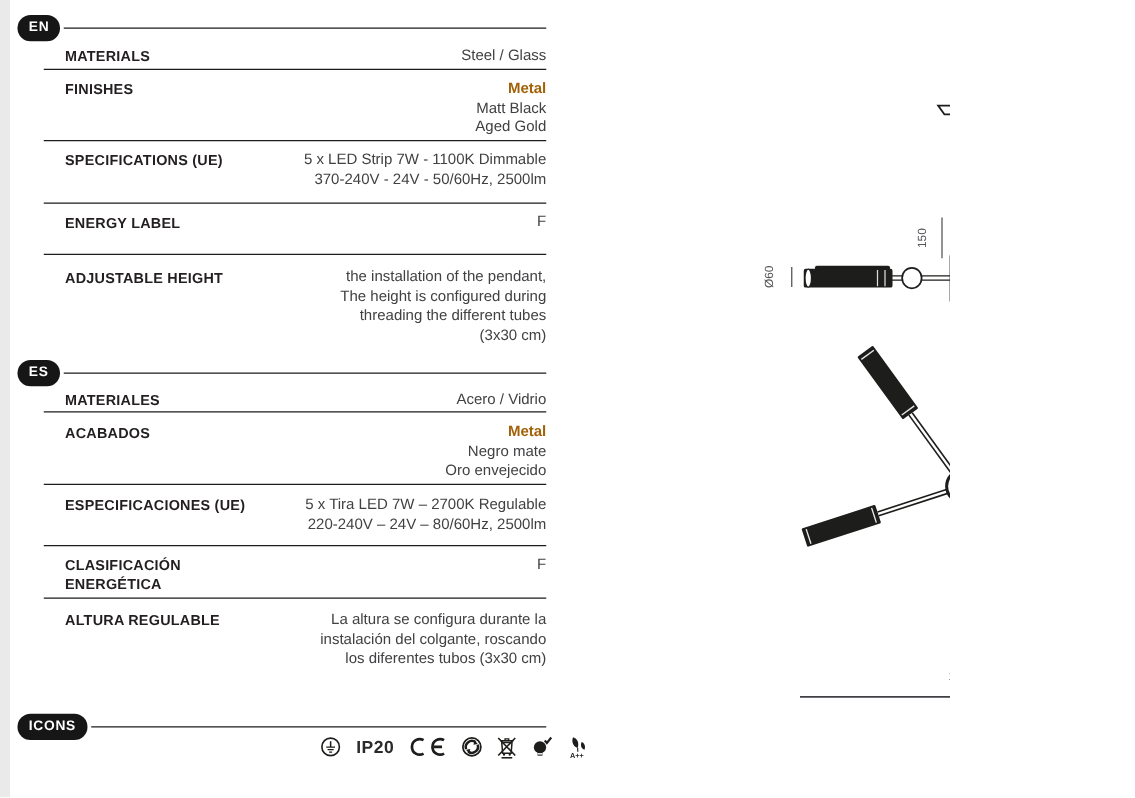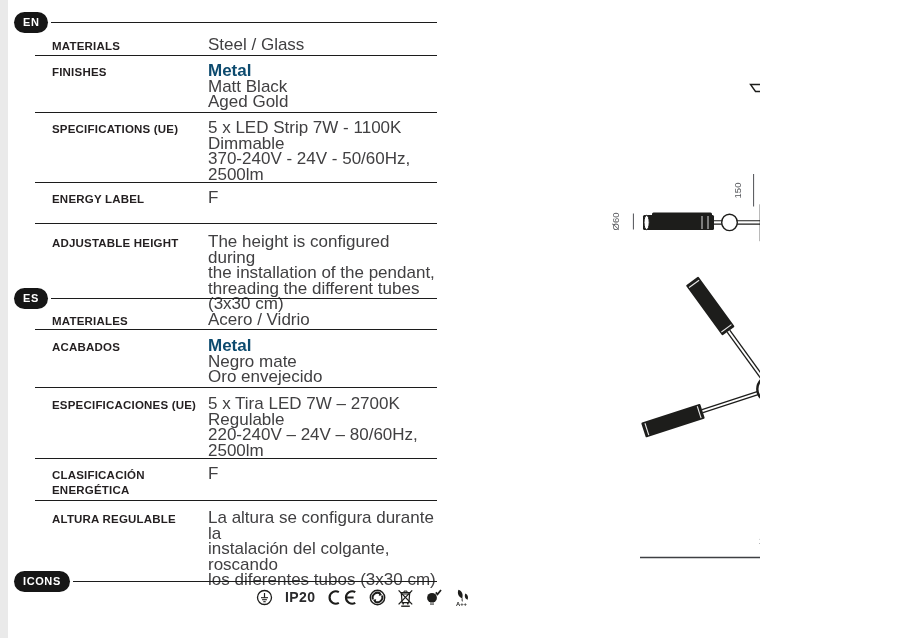--- a/index.html
+++ b/index.html
@@ -11,22 +11,22 @@
   .badge-row{display:flex;align-items:center;height:21px;margin-bottom:1px;}
   .badge{background:#161616;color:#fff;font-size:11px;font-weight:bold;letter-spacing:.6px;
          padding:4px 9px;border-radius:11px;line-height:13px;white-space:nowrap;}
   .badge-line{flex:1;height:1.7px;background:#1c1c1c;margin-left:3px;}
 
   .rows{margin-left:21px;}
   .trow{display:flex;border-bottom:1.5px solid #1c1c1c;padding:4px 0 0 17px;box-sizing:border-box;}
   .trow.last{border-bottom:none;}
   .tlabel{flex:0 0 156px;width:156px;font-weight:bold;font-size:11.5px;line-height:14.5px;
           color:#231f20;letter-spacing:.2px;padding-top:2px;}
-  .tvalue{flex:1;font-size:17px;line-height:15.5px;color:#414042;}
-  .vline.strong{font-weight:bold;color:#0c4a6e;}
+  .tvalue{flex:1;font-size:12px;line-height:15.5px;color:#414042;text-align:right;}
+  .vline.strong{font-weight:bold;color:#a16207;}
 
   .icons-strip{position:absolute;left:256px;top:584px;display:flex;align-items:center;gap:11px;height:26px;}
   .ip-text{font-size:14px;font-weight:bold;color:#2a2a2c;letter-spacing:.4px;padding:0 1px;}
   .icons-strip svg{display:block;}
 
   .drawing{position:absolute;left:600px;top:55px;}
   .dimtxt{fill:#54565a;font-size:9.5px;font-family:"Liberation Sans","DejaVu Sans",sans-serif;}
 </style>
 </head>
 <body>
@@ -63,22 +63,22 @@
       </div>
       <div class="trow" style="min-height:41px;padding-top:7px;">
         <div class="tlabel">ENERGY LABEL</div>
         <div class="tvalue">
           <div class="vline">F</div>
         </div>
       </div>
       <div class="trow last" style="min-height:74px;padding-top:10px;">
         <div class="tlabel">ADJUSTABLE HEIGHT</div>
         <div class="tvalue">
+          <div class="vline">the installation of the pendant,</div>
           <div class="vline">The height is configured during</div>
-          <div class="vline">the installation of the pendant,</div>
           <div class="vline">threading the different tubes</div>
           <div class="vline">(3x30 cm)</div>
         </div>
       </div>
     </div>
   </div>
 
   <div class="section" style="top:288px;">
     <div class="badge-row">
       <span class="badge">ES</span>

